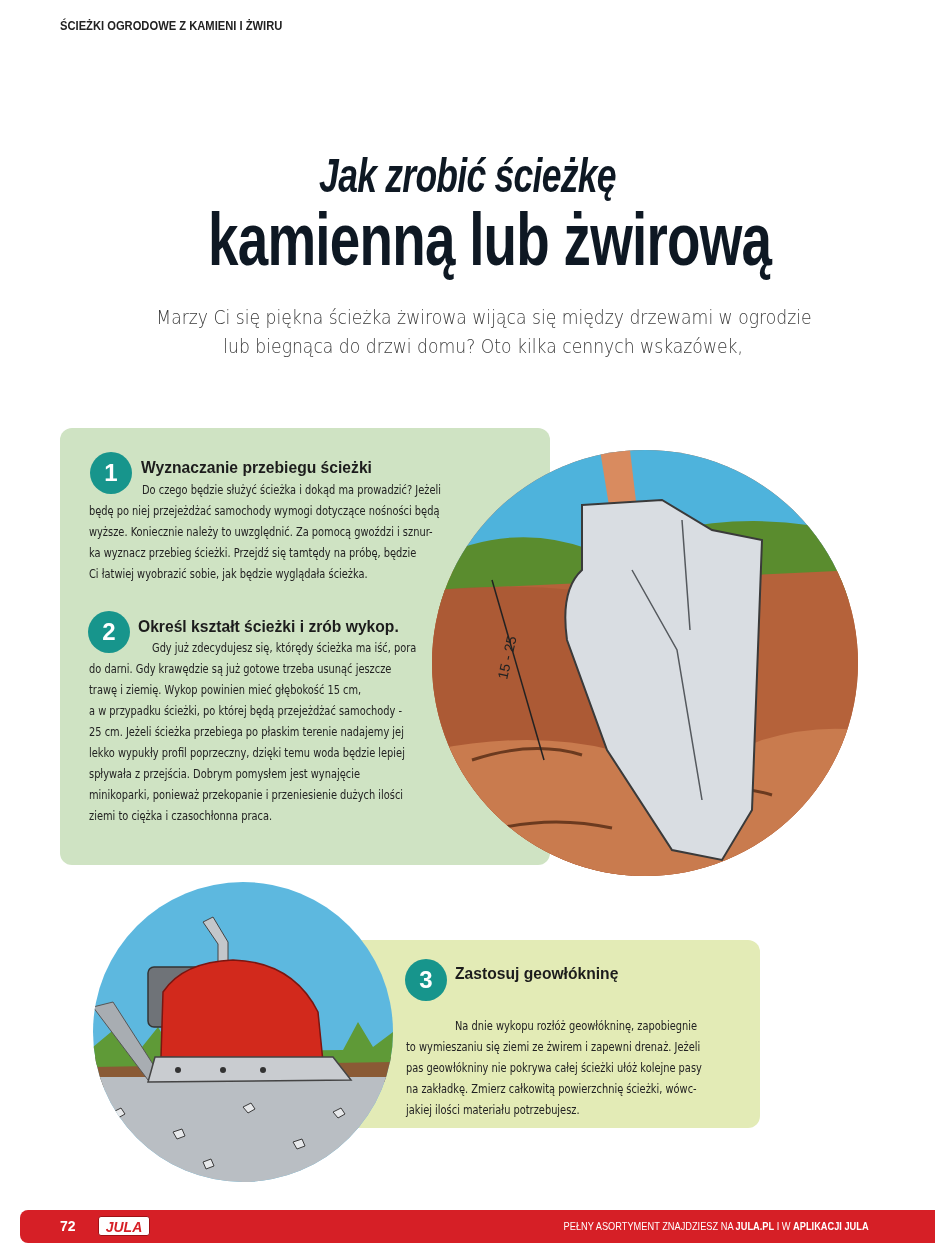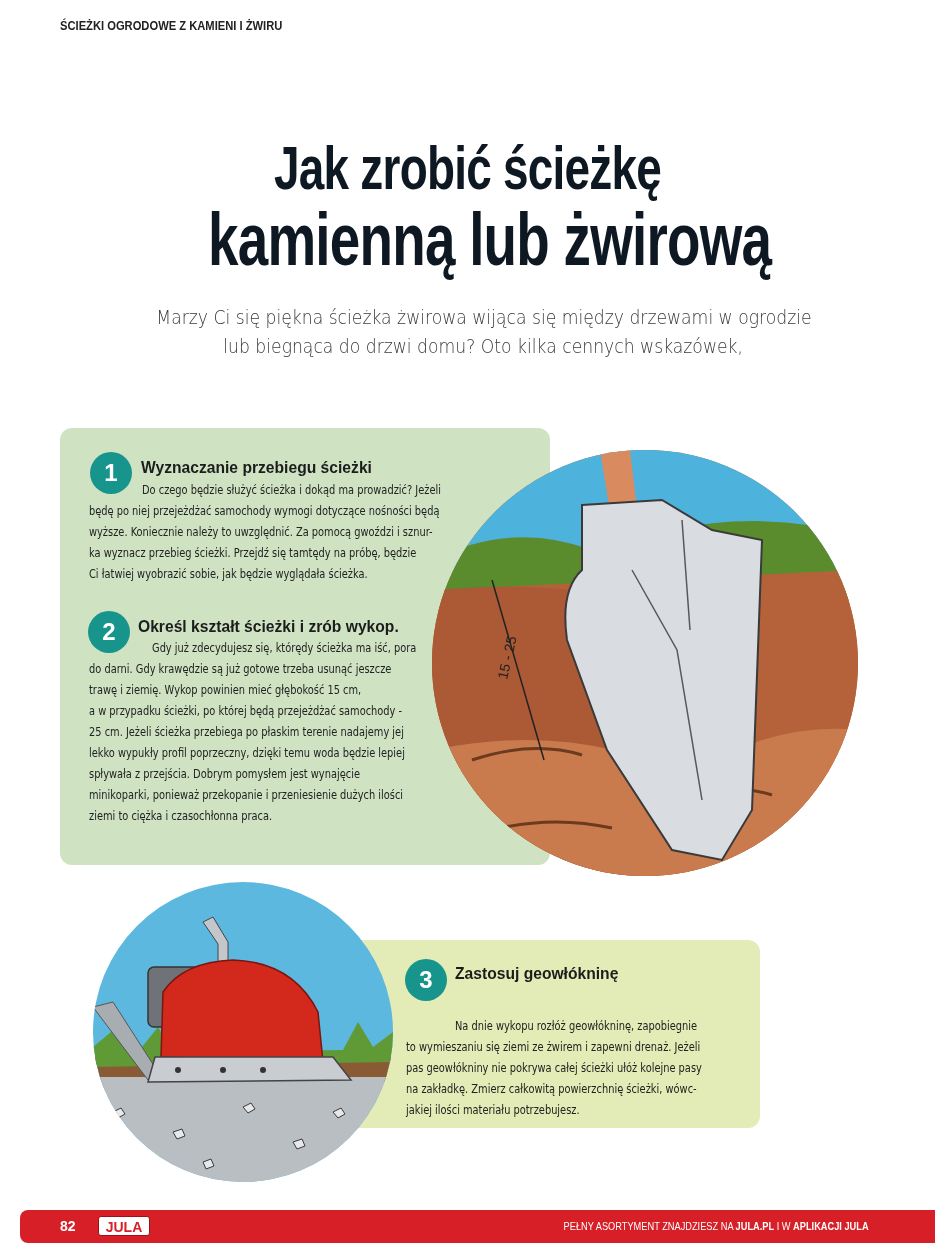--- a/index.html
+++ b/index.html
@@ -15,21 +15,21 @@
     font-size: 13px; letter-spacing: 0; color: #222;
     transform: scaleX(0.86); transform-origin: left center;
     white-space: nowrap;
   }
   .title {
     position: absolute; left: 0; width: 935px; text-align: center;
     font-family: "Liberation Sans", sans-serif; font-weight: bold;
     color: #0e1823; letter-spacing: -1px;
   }
   .title span { display: inline-block; transform: scaleX(0.74); transform-origin: center; white-space: nowrap; }
-  .title.l1 { top: 128px; font-size: 62px; line-height: 80px; }
+  .title.l1 { top: 136px; font-size: 48px; line-height: 80px; font-style: italic; }
   .title.l2 { top: 200px; font-size: 74px; line-height: 80px; padding-left: 22px; }
   .lead {
     position: absolute; left: 0; width: 935px; top: 303px; text-align: center;
     font-family: "DejaVu Sans", sans-serif; font-weight: 300;
     font-size: 20px; line-height: 29px; color: #3a3a3a; padding-left: 16px;
   }
   .lead div span { display: inline-block; transform: scaleX(0.86); transform-origin: center; white-space: nowrap; }
 
   .box {
     position: absolute; border-radius: 12px;
@@ -63,21 +63,21 @@
   .page-num {
     position: absolute; left: 40px; top: 0; line-height: 33px;
     font-family: "Liberation Sans", sans-serif; font-weight: bold; font-size: 14px; color: #fff;
   }
   .logo {
     position: absolute; left: 78px; top: 6px; width: 52px; height: 20px;
     background: #fff; border-radius: 3px; border: 1px solid #a01015;
     box-sizing: border-box; text-align: center;
   }
   .logo span {
-    font-family: "Liberation Sans", sans-serif; font-weight: bold; 
+    font-family: "Liberation Sans", sans-serif; font-weight: bold; font-style: italic;
     font-size: 14px; line-height: 18px; color: #d61f26; letter-spacing: 0;
   }
   .footer-text {
     position: absolute; right: 66px; top: 0; line-height: 33px;
     font-family: "Liberation Sans", sans-serif; font-size: 10.5px; color: #fff; white-space: nowrap;
     transform: scaleX(0.88); transform-origin: right center;
   }
   .footer-text b { font-weight: bold; }
 </style>
 </head>
@@ -173,18 +173,18 @@
   <div class="step-body" style="left:406px;top:1016px;text-decoration:underline;">
     <div style="padding-left:49px"><span>Na dnie wykopu rozłóż geowłókninę, zapobiegnie</span></div>
     <div><span>to wymieszaniu się ziemi ze żwirem i zapewni drenaż. Jeżeli</span></div>
     <div><span>pas geowłókniny nie pokrywa całej ścieżki ułóż kolejne pasy</span></div>
     <div><span>na zakładkę. Zmierz całkowitą powierzchnię ścieżki, wówc-</span></div>
     <div><span>jakiej ilości materiału potrzebujesz.</span></div>
   </div>
 </div>
 
 <div class="footer">
-  <div class="page-num">82</div>
+  <div class="page-num">72</div>
   <div class="logo"><span>JULA</span></div>
   <div class="footer-text">
     <span>PEŁNY ASORTYMENT ZNAJDZIESZ NA </span><b>JULA.PL</b><span> I W </span><b>APLIKACJI JULA</b>
   </div>
 </div>
 
 </body></html>

